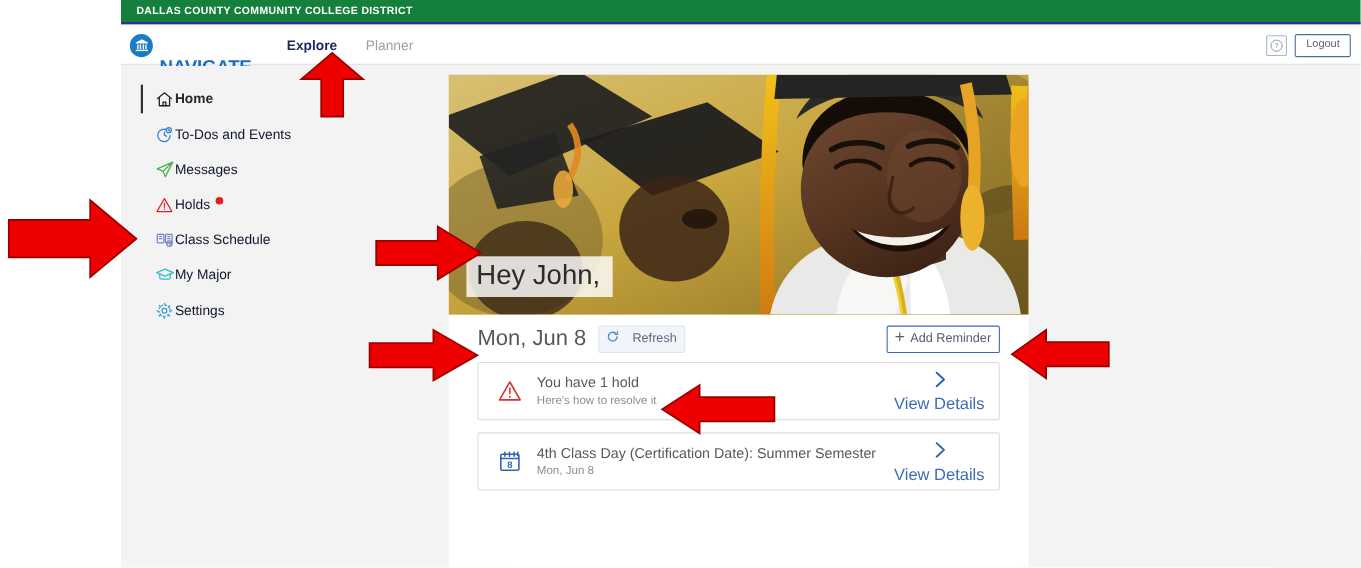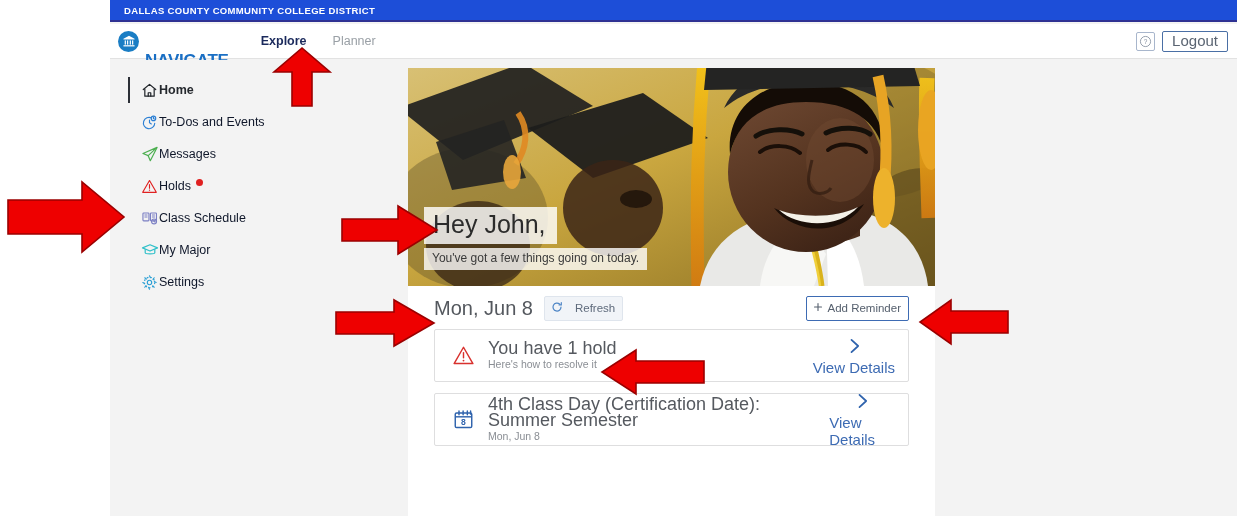--- a/index.html
+++ b/index.html
@@ -13,21 +13,21 @@
 
   
   .app {
     position:absolute; left:110px; top:0; width:1127px; height:516px;
     background:#f3f3f3;
   }
 
   
   .district-bar {
     position:absolute; left:0; top:0; width:1127px; height:22px;
-    background:#1d4ed8;
+    background:#15803d;
     border-bottom:2px solid #2e3192;
     display:flex; align-items:center;
   }
   .district-bar .dname {
     color:#ffffff; font-size:9.5px; font-weight:bold;
     letter-spacing:0.35px; padding-left:14px;
     white-space:nowrap;
   }
 
   
@@ -53,21 +53,21 @@
   .topright {
     margin-left:auto; display:flex; align-items:center; gap:7px; padding-right:9px;
   }
   .help-btn {
     width:19px; height:19px; border:1px solid #a8b6cc; border-radius:2px;
     background:#fff; display:flex; align-items:center; justify-content:center;
     cursor:pointer;
   }
   .logout-btn {
     border:1px solid #4a6fa5; border-radius:2px; background:#fff;
-    font-size:15px; color:#5a6472; padding:2px 9px 3px; cursor:pointer;
+    font-size:10px; color:#5a6472; padding:2px 9px 3px; cursor:pointer;
     line-height:14px;
   }
 
   
   .sidebar {
     position:absolute; left:0; top:60px; width:298px; height:456px;
     background:#f3f3f3; padding-top:14px;
   }
   .side-item {
     position:relative; display:flex; align-items:center;
@@ -135,21 +135,21 @@
 
   
   .cards { padding:5px 26px 0 26px; }
   .card {
     position:relative; display:flex; align-items:center;
     border:1px solid #dededf; background:#fff; border-radius:2px;
     height:53px; margin-bottom:11px; padding:0 13px 0 16px;
   }
   .card .cico { width:24px; flex:0 0 24px; display:flex; align-items:center; justify-content:center; }
   .card .ctexts { margin-left:13px; }
-  .card .ctitle { font-size:18px; color:#55595f; line-height:16px; }
+  .card .ctitle { font-size:13px; color:#55595f; line-height:16px; }
   .card .csub { font-size:10.5px; color:#8a8e94; line-height:14px; margin-top:1px; }
   .card .cdetails {
     margin-left:auto; display:flex; flex-direction:column; align-items:center;
     cursor:pointer;
   }
   .card .cdetails .vd {
     font-size:15px; color:#3d6bb3; margin-top:-1px;
   }
 
   
@@ -349,21 +349,20 @@
 
           <path d="M316 40 C330 10 364 -6 400 -6 C440 -6 474 10 486 40 C462 22 430 14 400 14 C368 14 338 22 316 40 Z" fill="#2a2a29"></path>
           <polygon points="300,-18 500,-22 512,18 296,22" fill="#242423"></polygon>
 
           <path d="M470 8 C478 44 480 82 476 120" stroke="#e7a424" stroke-width="11" fill="none"></path>
           <ellipse cx="476" cy="130" rx="11" ry="30" fill="#edb22c"></ellipse>
         </svg>
 
         <div class="hero-text">
           <div class="hero-greet">Hey John,</div><br>
-          <div class="hero-sub">You've got a few things going on today.</div>
         </div>
       </div>
 
       <div class="daterow">
         <span class="datetitle">Mon, Jun 8</span>
 
         <span class="refresh-btn">
           <span>
             <svg width="12" height="12" viewBox="0 0 24 24" fill="none" stroke="#4f86c6" stroke-width="2.4" stroke-linecap="round">
               <path d="M20 12 A8 8 0 1 1 17.2 6"></path>

